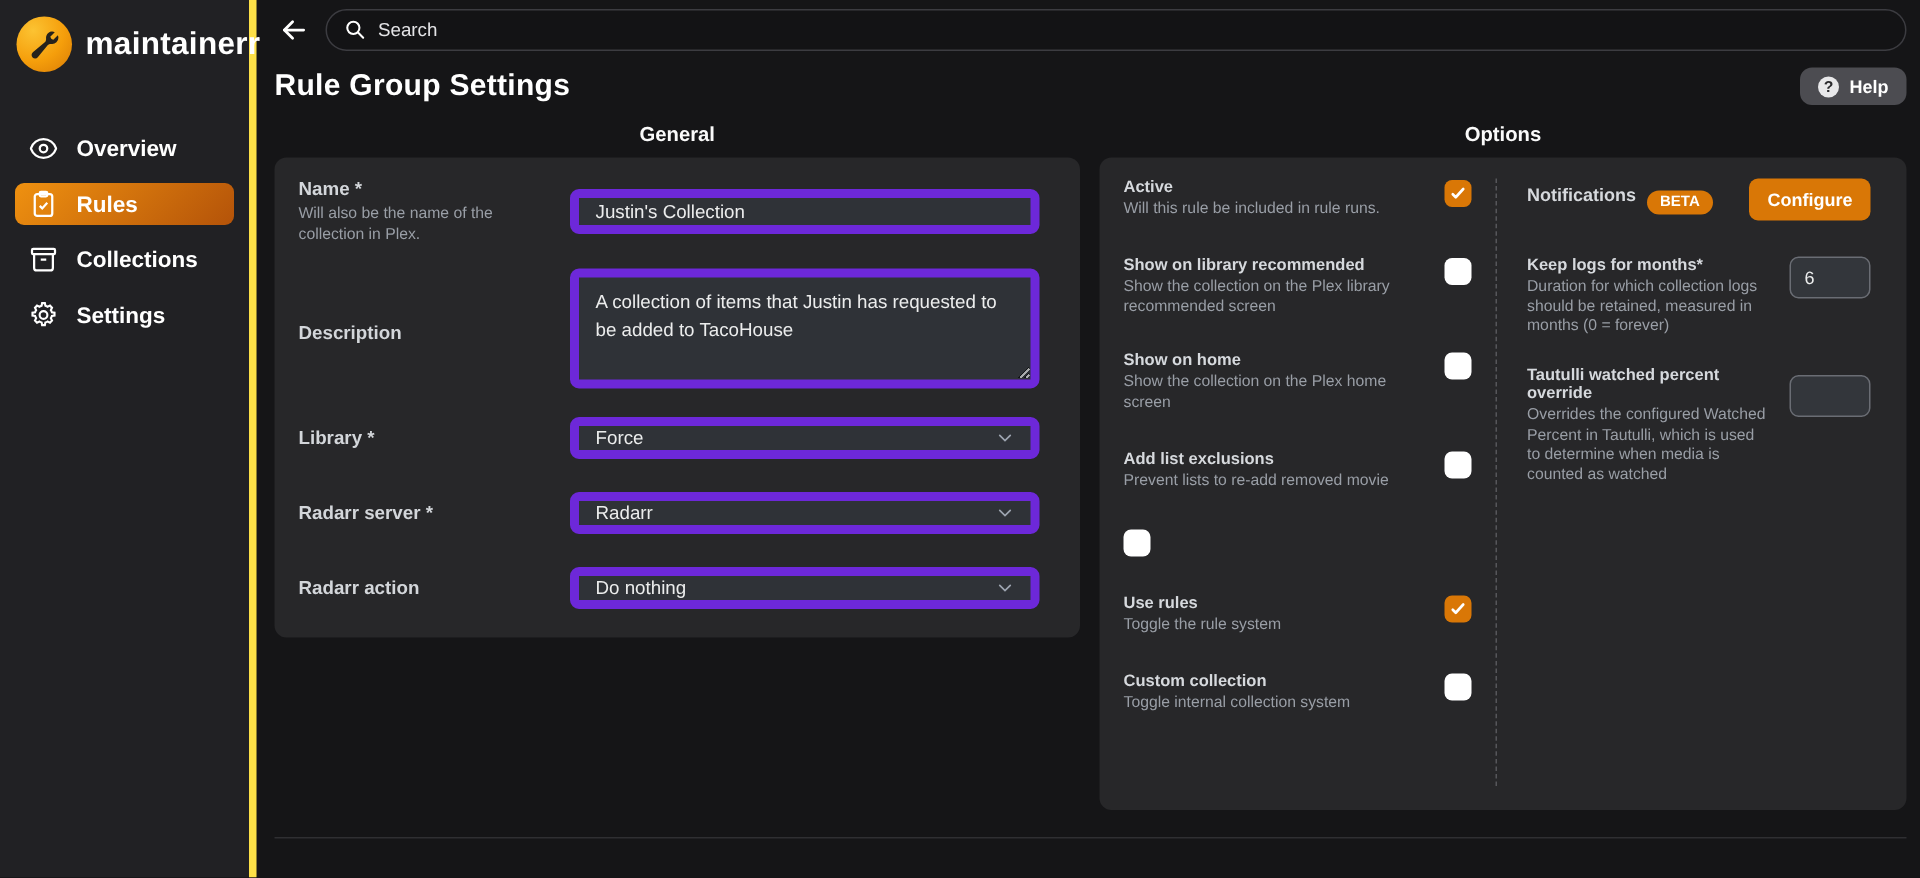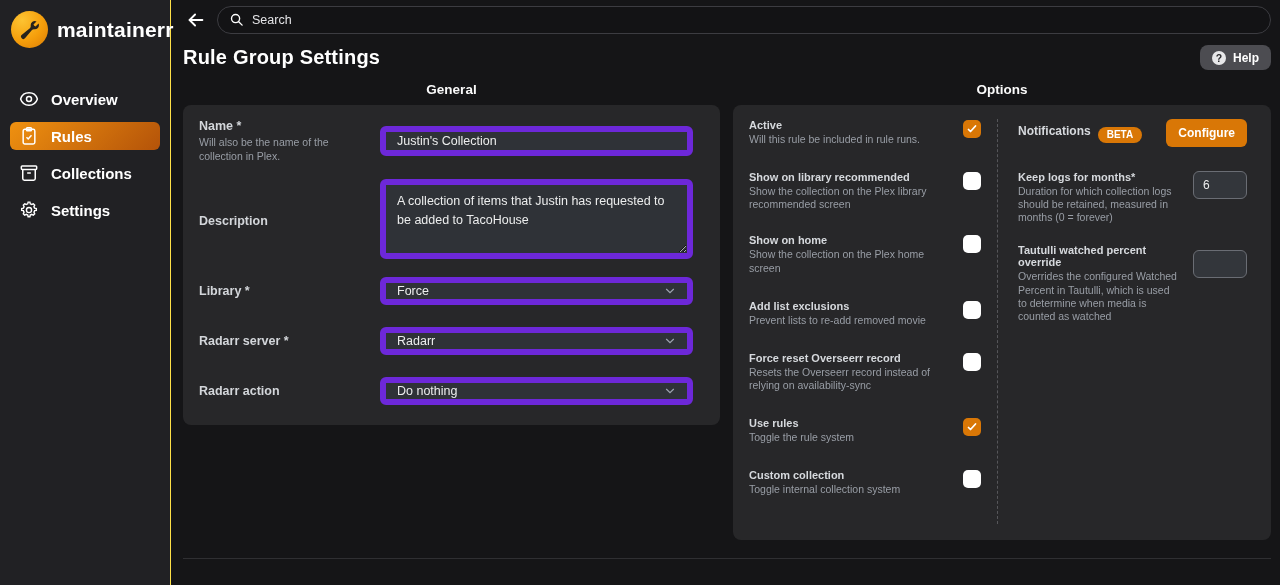--- a/index.html
+++ b/index.html
@@ -1,20 +1,20 @@
 <!DOCTYPE html>
 <html><head>
 <meta charset="utf-8">
 <style>
   * { margin:0; padding:0; box-sizing:border-box; font-family:"Liberation Sans", sans-serif; }
   html,body { width:1280px; height:585px; overflow:hidden; }
   body { background:#151517; color:#e6e6e8; display:flex; }
 
   
-  .sidebar { width:171px; flex:0 0 171px; height:100%; background:#212124; border-right:1px solid #fde047; }
+  .sidebar { width:171px; flex:0 0 171px; height:100%; background:#212124; border-right:5px solid #fde047; }
   .brand { display:flex; align-items:center; padding:11px 0 0 11px; }
   .logo { width:37px; height:37px; border-radius:50%; background:radial-gradient(circle at 30% 25%, #fcc332, #f59e0b 55%, #d97b06); display:flex; align-items:center; justify-content:center; flex-shrink:0; }
   .logo svg { width:22px; height:22px; }
   .brand-name { margin-left:9px; font-size:21px; font-weight:bold; color:#ffffff; letter-spacing:.2px; }
   .nav { margin-top:37px; padding:0 10px; }
   .nav-item { display:flex; align-items:center; height:28px; border-radius:6px; padding:0 8px; margin-bottom:9px; cursor:pointer; }
   .nav-item.active { background:linear-gradient(135deg,#ef9110,#b45309); }
   .nav-item .nicon { width:21px; height:21px; display:flex; align-items:center; justify-content:center; }
   .nav-item .nicon svg { width:20px; height:20px; stroke:#ffffff; }
   .nav-item .nlabel { margin-left:12px; font-size:15px; font-weight:bold; color:#ffffff; }
@@ -267,24 +267,20 @@
           <div class="toggle-text">
             <div class="tlabel">Add list exclusions</div>
             <div class="thelp">Prevent lists to re-add removed movie</div>
           </div>
           <div class="checkbox">
             
           </div>
         </div>
 
         <div class="toggle-row mb-c">
-          <div class="toggle-text">
-            <div class="tlabel">Force reset Overseerr record</div>
-            <div class="thelp">Resets the Overseerr record instead of relying on availability-sync</div>
-          </div>
           <div class="checkbox">
             
           </div>
         </div>
 
         <div class="toggle-row mb-c">
           <div class="toggle-text">
             <div class="tlabel">Use rules</div>
             <div class="thelp">Toggle the rule system</div>
           </div>

